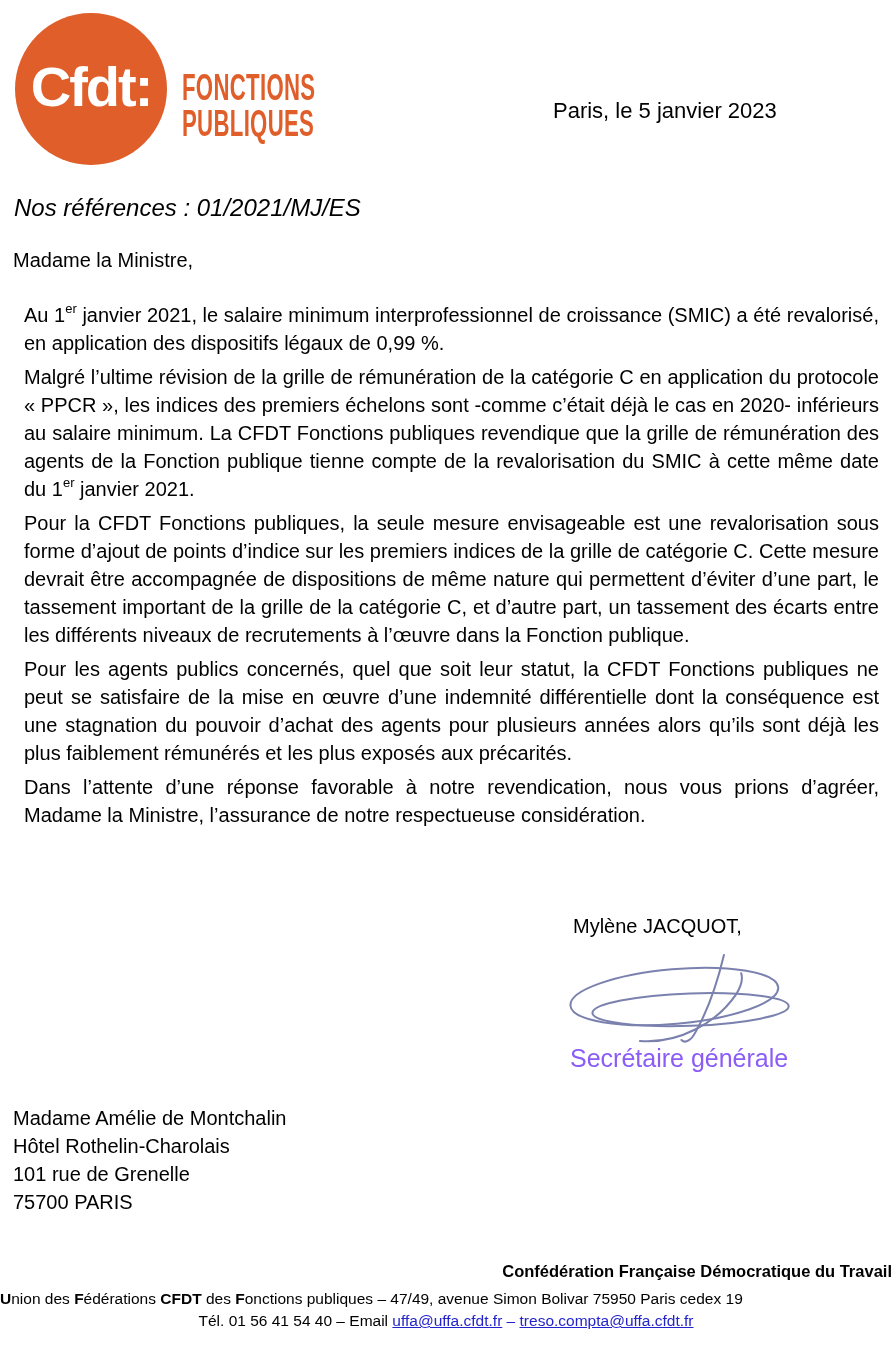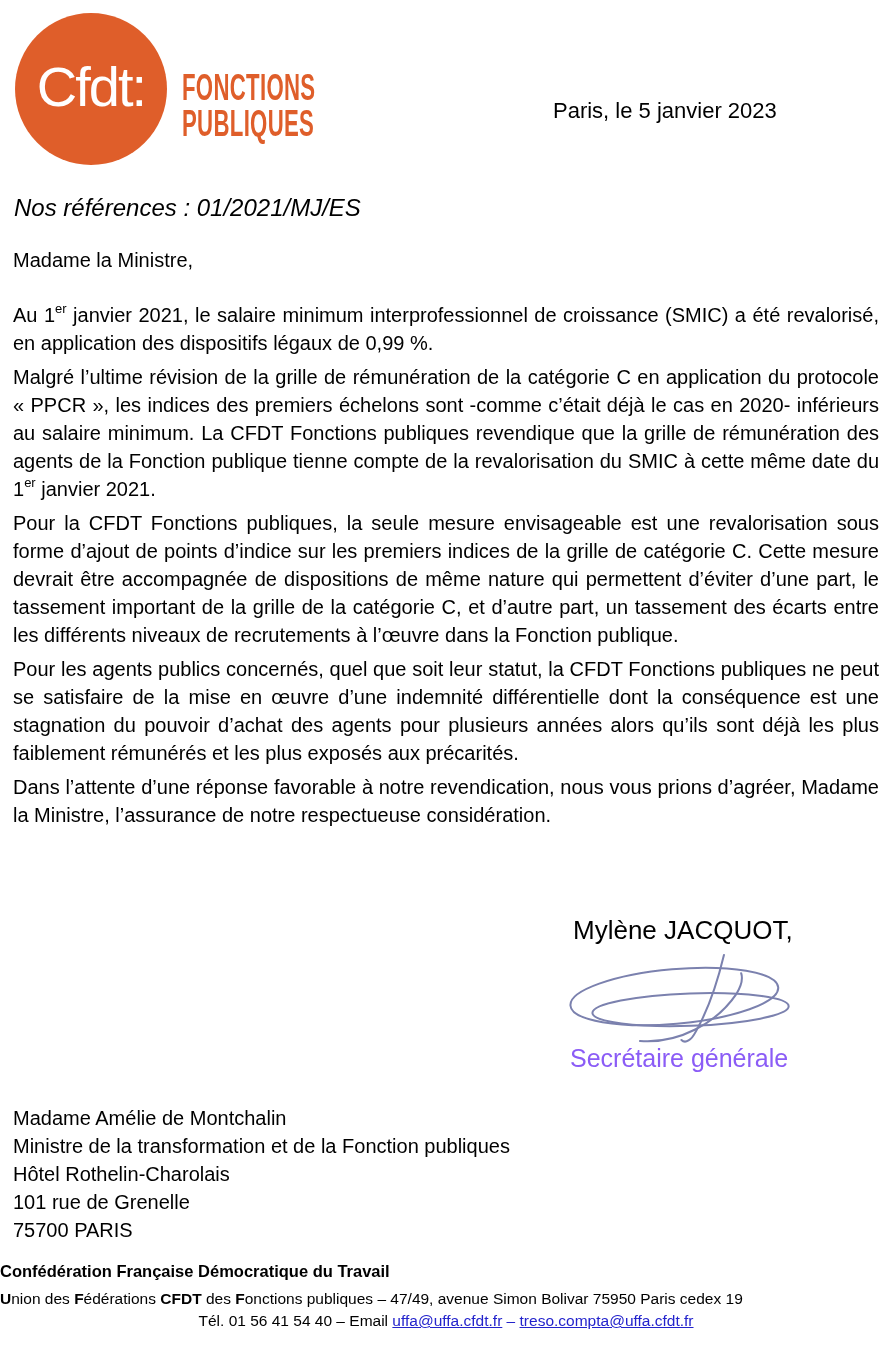--- a/index.html
+++ b/index.html
@@ -19,21 +19,21 @@
     color:var(--text);
   }
   
   .logo-circle{
     position:absolute;left:15px;top:13px;
     width:152px;height:152px;border-radius:50%;
     background:var(--orange);
     display:flex;align-items:center;justify-content:center;
   }
   .logo-text{
-    color:#ffffff;font-weight:normal;font-size:56px;
+    color:#ffffff;font-weight:bold;font-size:56px;
     letter-spacing:-2px;line-height:1;
     padding-bottom:4px;
   }
   .brand{
     position:absolute;left:182px;top:70px;
     color:var(--orange);font-weight:bold;
     font-size:37px;line-height:36px;
     transform:scaleX(0.6);transform-origin:left top;
     white-space:nowrap;letter-spacing:0.5px;
   }
@@ -45,38 +45,38 @@
     position:absolute;left:14px;top:194px;
     font-style:italic;font-size:24px;color:#000;
   }
   
   .body{
     position:absolute;left:13px;top:246px;width:866px;
     font-size:20px;line-height:28px;color:#000;
     text-align:justify;
   }
   .salutation{margin:0 0 27px 0;text-align:left;}
-  .para{margin:0 0 6px 0;}
+  .para{margin:0 0 6px 11px;}
   .para sup{
     font-size:13px;line-height:1;vertical-align:top;position:relative;top:1px;
   }
   
-  .sig-name{position:absolute;left:573px;top:915px;font-size:26px;color:#000;}
+  .sig-name{position:absolute;left:573px;top:915px;font-size:20px;color:#000;}
   .sig-svg{position:absolute;left:563px;top:951px;width:248px;height:98px;}
   .sig-svg *{fill:none;stroke:var(--ink);stroke-width:2;stroke-linecap:round;}
   .sig-title{position:absolute;left:570px;top:1044px;font-size:25px;color:#8b5cf6;}
   
   .recipient{
     position:absolute;left:13px;top:1104px;
     font-size:20px;line-height:28px;color:#000;
   }
   
   .f1{
     position:absolute;left:0;top:1262px;width:892px;
-    text-align:left;font-weight:bold;font-size:16.5px;color:#000;
+    text-align:right;font-weight:bold;font-size:16.5px;color:#000;
   }
   .f2{
     position:absolute;left:0;top:1290px;width:892px;
     text-align:left;font-size:15.5px;color:#000;
   }
   .f2 .b{font-weight:bold;}
   .f3{
     position:absolute;left:0;top:1312px;width:892px;
     text-align:center;font-size:15.5px;color:#000;
   }
@@ -114,21 +114,20 @@
   <svg class="sig-svg" viewBox="0 0 245 95" aria-hidden="true">
     <ellipse cx="110" cy="44" rx="103" ry="27" transform="rotate(-5 110 44)"></ellipse>
     <ellipse cx="126" cy="57" rx="97" ry="16" transform="rotate(-2 126 57)"></ellipse>
     <path d="M 159 3 C 153 28 143 58 131 79 C 127 87 121 91 117 87"></path>
     <path d="M 76 88 C 114 91 152 70 171 42 C 176 34 178 27 176 21"></path>
   </svg>
   <div class="sig-title">Secrétaire générale</div>
 
   <div class="recipient" id="recipient">
       <div>Madame Amélie de Montchalin</div>
-      <div>Ministre de la transformation et de la Fonction publiques</div>
       <div>Hôtel Rothelin-Charolais</div>
       <div>101 rue de Grenelle</div>
       <div>75700 PARIS</div>
     </div>
 
   <div class="f1">Confédération Française Démocratique du Travail</div>
   <div class="f2" id="footer-line2"><span class="b">U</span><span>nion des </span><span class="b">F</span><span>édérations </span><span class="b">CFDT</span><span> des </span><span class="b">F</span><span>onctions publiques – 47/49, avenue Simon Bolivar  75950 Paris cedex 19</span></div>
   <div class="f3">
     <span>Tél. 01 56 41 54 40 – Email  </span><a>uffa@uffa.cfdt.fr</a><span class="sep"> – </span><a>treso.compta@uffa.cfdt.fr</a>
   </div>

